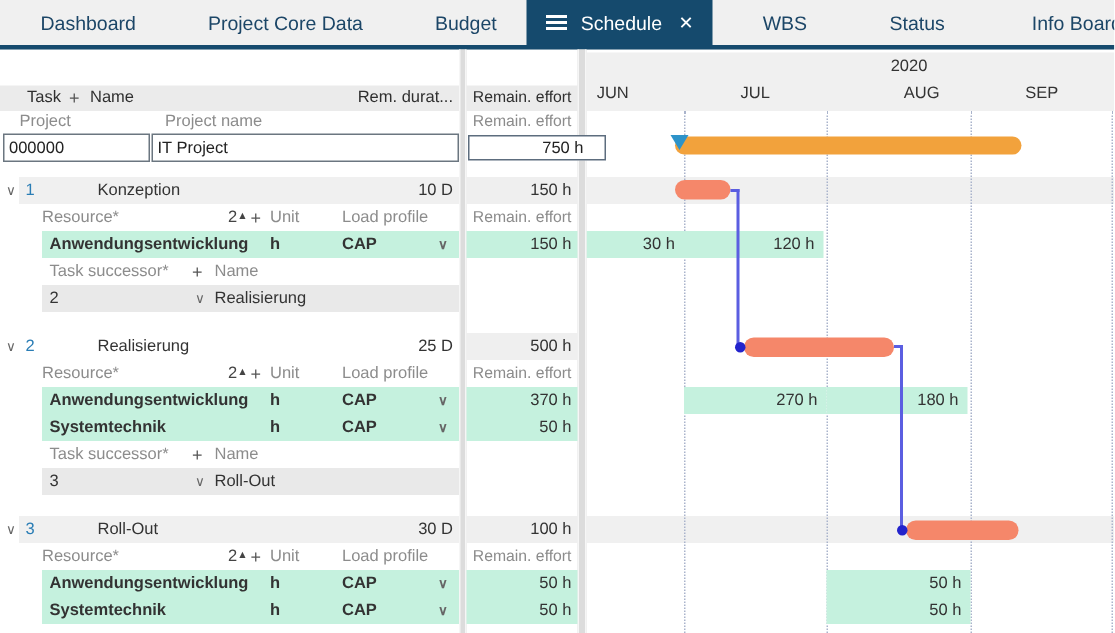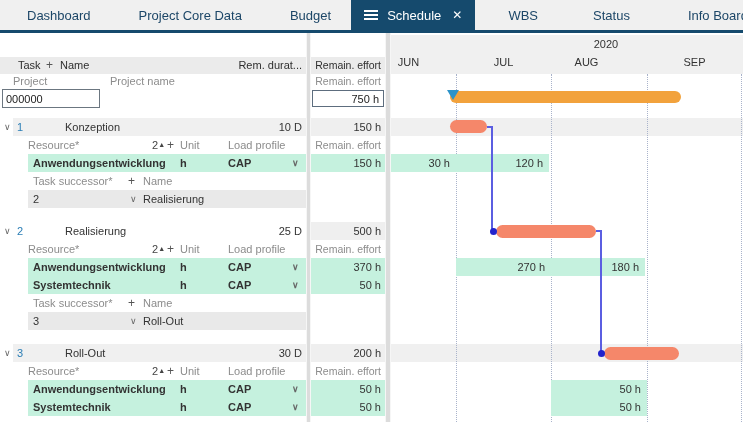--- a/index.html
+++ b/index.html
@@ -46,21 +46,21 @@
   .inpbox{position:absolute;top:0;height:17px;border:1px solid #6b7680;background:#fff;
           font-family:"Liberation Sans",sans-serif;font-size:11px;color:#222;padding:0 3px;}
 
   
   .ef{text-align:right;padding-right:4px;box-sizing:border-box;}
   .ef-hdr{background:#ebebeb;color:#2f2f2f;font-size:10.5px;}
   .ef-sub{color:#8c8c8c;font-size:10.5px;}
   .ef-task{background:#efefef;}
   .ef-green{background:#c5f1de;}
   .ef-input{position:absolute;top:1px;left:1px;width:62px;height:15px;border:1px solid #5d6d7e;
-            background:#fff;text-align:right;font-family:"Liberation Sans",sans-serif;font-size:11px;color:#222;padding:0 4px;}
+            background:#fff;text-align:right;font-family:"Liberation Sans",sans-serif;font-size:11px;color:#222;padding:0 14px;}
 
   
   .g-header{position:absolute;left:0;right:0;top:2px;height:39px;background:#f0f0f0;}
   .g-year{position:absolute;top:3px;left:175px;width:80px;text-align:center;color:#333;}
   .g-month{position:absolute;top:21px;width:95px;text-align:center;color:#333;}
   .gl{position:absolute;top:41px;bottom:0;width:0;border-left:1px dotted #a9b3cb;}
   .g-band{position:absolute;left:0;right:0;height:18px;background:#f0f0f0;}
   .g-pbar{position:absolute;top:58px;left:59px;width:231px;height:12px;background:#f2a23c;border-radius:6px;}
   .g-tri{position:absolute;top:57px;left:56px;width:0;height:0;
          border-left:6px solid transparent;border-right:6px solid transparent;border-top:10px solid #2d93c9;}
@@ -101,20 +101,21 @@
         <span class="rgt">Rem. durat...</span>
       </div>
 
       <div class="row h15 muted">
         <span class="ps" style="left:13px">Project</span>
         <span class="ps" style="left:110px">Project name</span>
       </div>
 
       <div class="row h21">
         <input class="inpbox" style="left: 2px; width: 90px;" value="000000">
+        <input class="inpbox" style="left: 101px; width: 197px;" value="IT Project">
       </div>
 
       <div class="row h8"></div>
 
       <div class="row h18 task-shade">
         <span class="ps chev" style="left:4px">∨</span>
         <span class="ps blue" style="left:17px">1</span>
         <span class="ps" style="left:65px">Konzeption</span>
         <span class="rgt">10 D</span>
       </div>
@@ -228,34 +229,34 @@
       <div class="row h14"></div>
 
       <div class="row h18 ef ef-task">500 h</div>
       <div class="row h18 ef ef-sub">Remain. effort</div>
       <div class="row h18 ef ef-green">370 h</div>
       <div class="row h18 ef ef-green">50 h</div>
       <div class="row h18"></div>
       <div class="row h18"></div>
       <div class="row h14"></div>
 
-      <div class="row h18 ef ef-task">200 h</div>
+      <div class="row h18 ef ef-task">100 h</div>
       <div class="row h18 ef ef-sub">Remain. effort</div>
       <div class="row h18 ef ef-green">50 h</div>
       <div class="row h18 ef ef-green">50 h</div>
     </div>
 
     <div class="vsplit s2"></div>
 
     <div class="gantt-pane">
       <div class="g-header">
         <span class="g-year">2020</span>
         <span class="g-month" style="left:-30px">JUN</span>
         <span class="g-month" style="left:65px">JUL</span>
-        <span class="g-month" style="left:148px">AUG</span>
+        <span class="g-month" style="left:176px">AUG</span>
         <span class="g-month" style="left:256px">SEP</span>
       </div>
 
       <div class="g-band" style="top:85px"></div>
       <div class="g-band" style="top:311px"></div>
 
       <div class="gl" style="left:65px"></div>
       <div class="gl" style="left:160px"></div>
       <div class="gl" style="left:256px"></div>
       <div class="gl" style="left:350px"></div>

